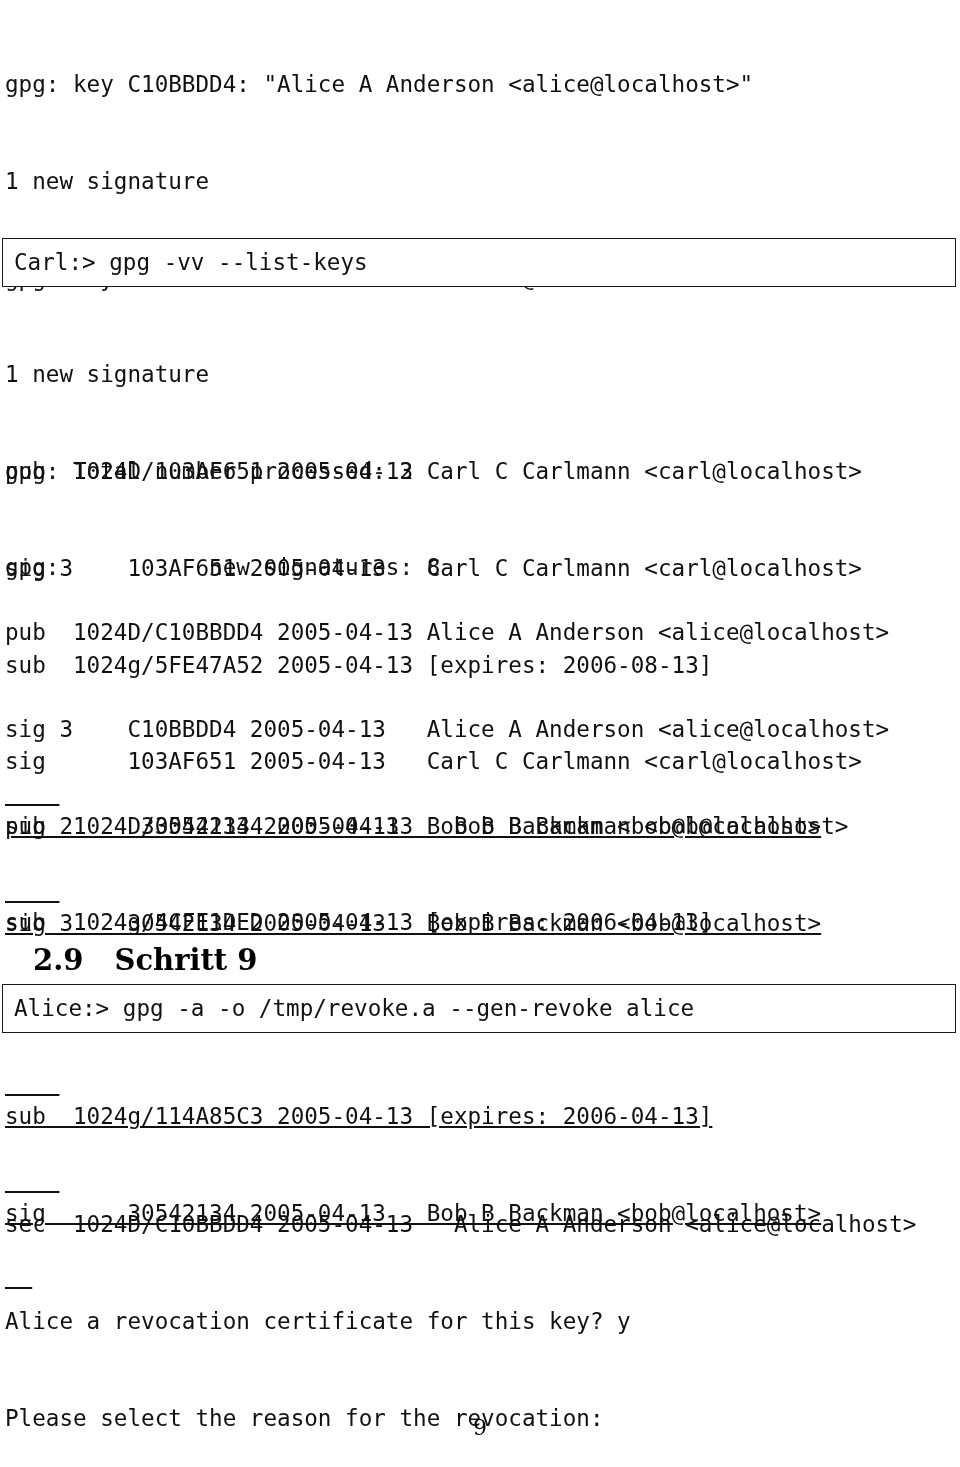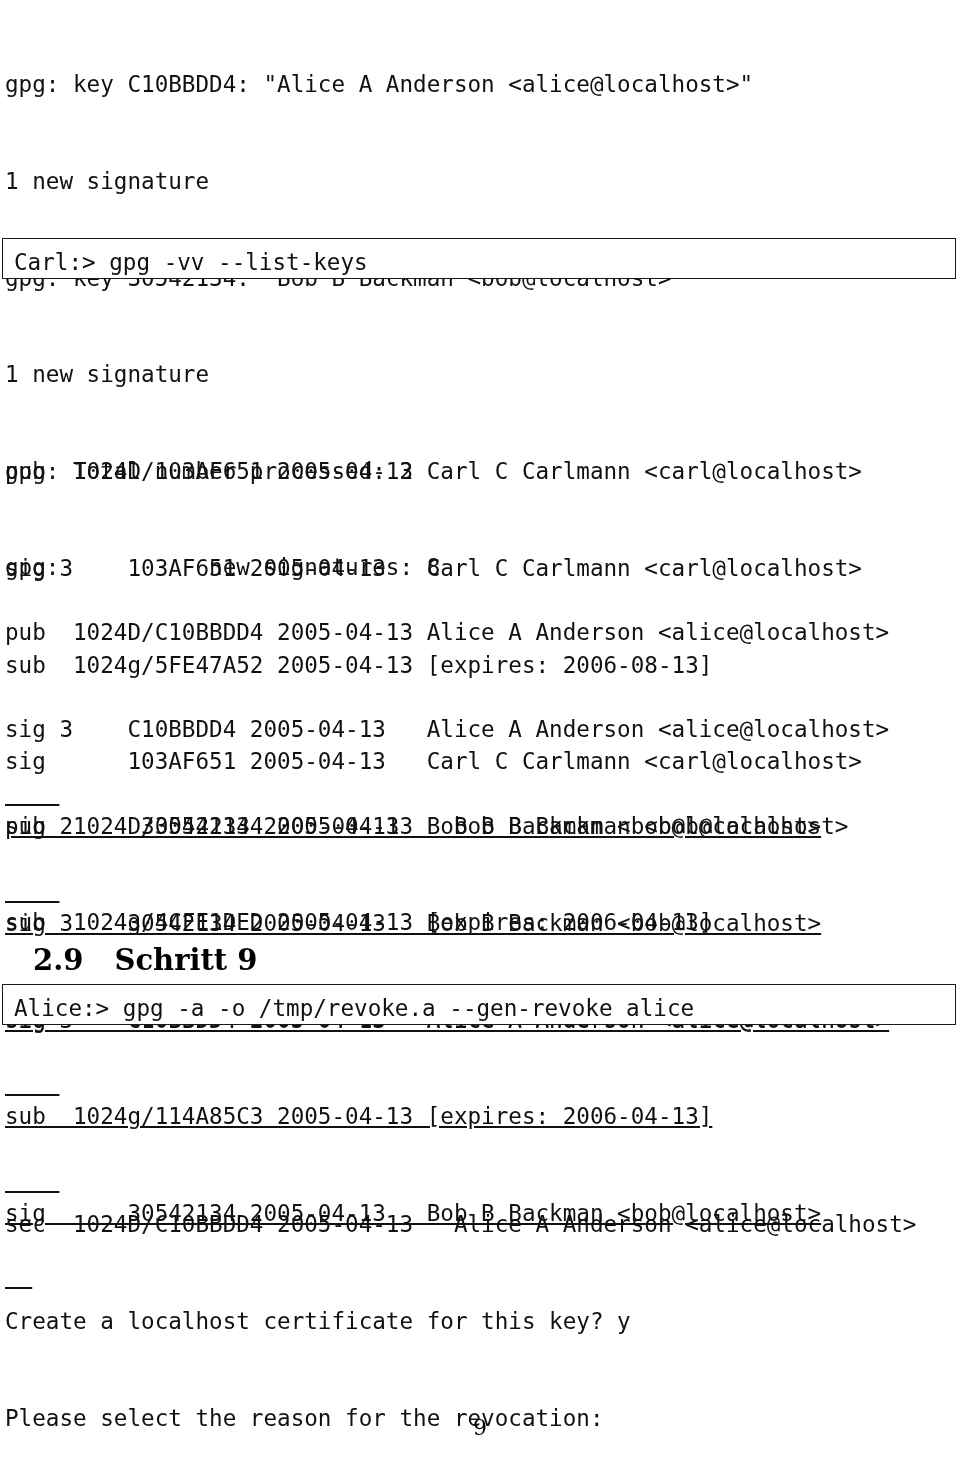--- a/index.html
+++ b/index.html
@@ -40,21 +40,21 @@
     display: block;
     height: 32.2px;
   }
 
   
   .cmd-box {
     border: 1.6px solid #1a1a1a;
     box-sizing: border-box;
     width: 954px;
     margin-left: 2px;
-    padding: 7px 0 1px 11px;
+    padding: 7px 0 9px 11px;
     background: #ffffff;
   }
   .cmd-box .verbatim-line {
     height: 31px;
   }
 
   
   .section-heading {
     font-family: "DejaVu Serif", "Liberation Serif", serif;
     font-weight: bold;
@@ -139,21 +139,21 @@
   <h2 class="section-heading" id="heading-schritt9"><span class="sec-num">2.9</span><span class="sec-gap"></span><span class="sec-title">Schritt 9</span></h2>
 
   <div id="box-gen-revoke">
     <div class="cmd-box">
       <span class="verbatim verbatim-line">Alice:&gt; gpg -a -o /tmp/revoke.a --gen-revoke alice</span>
     </div>
   </div>
 
   <div class="blk verbatim" id="block-revoke-out">
     <span class="verbatim-line">sec  1024D/C10BBDD4 2005-04-13   Alice A Anderson &lt;alice@localhost&gt;</span>
-    <span class="verbatim-line">Create a localhost certificate for this key? y</span>
+    <span class="verbatim-line">Alice a revocation certificate for this key? y</span>
     <span class="verbatim-line">Please select the reason for the revocation:</span>
     
     
     
     
     
   </div>
 
   <div class="page-number">9</div>
 

